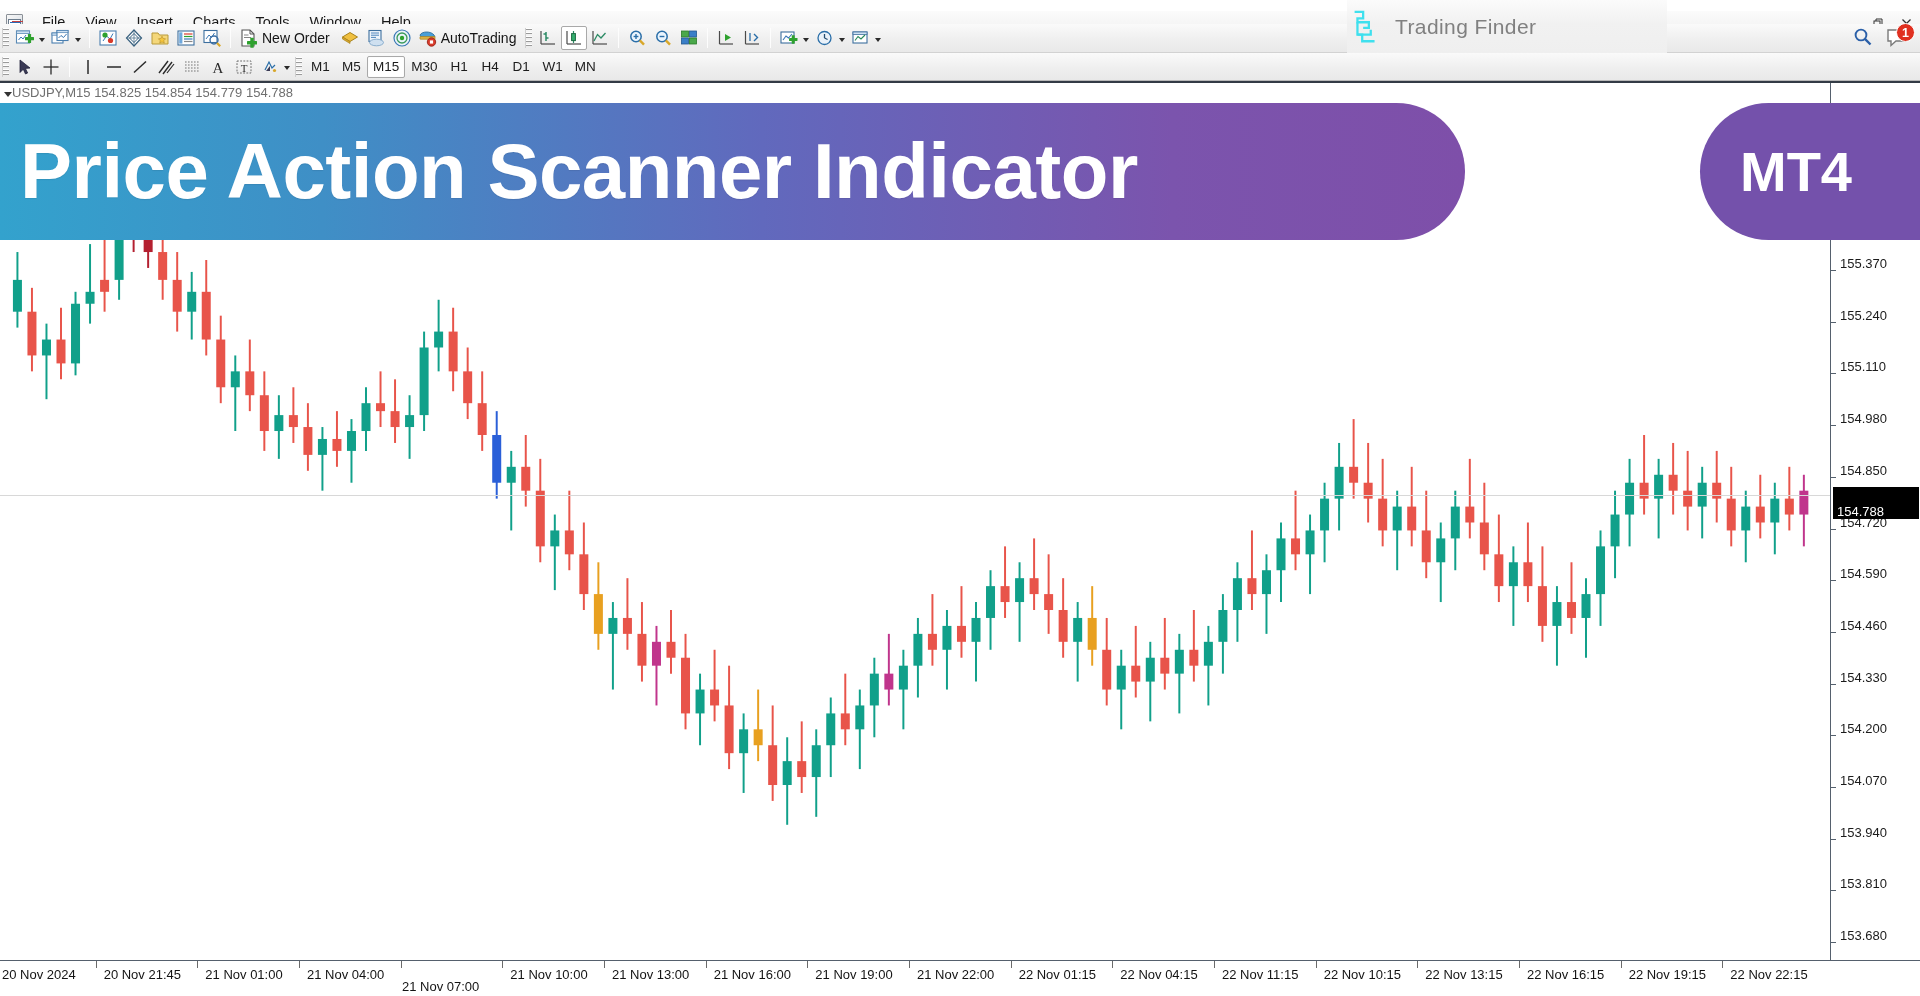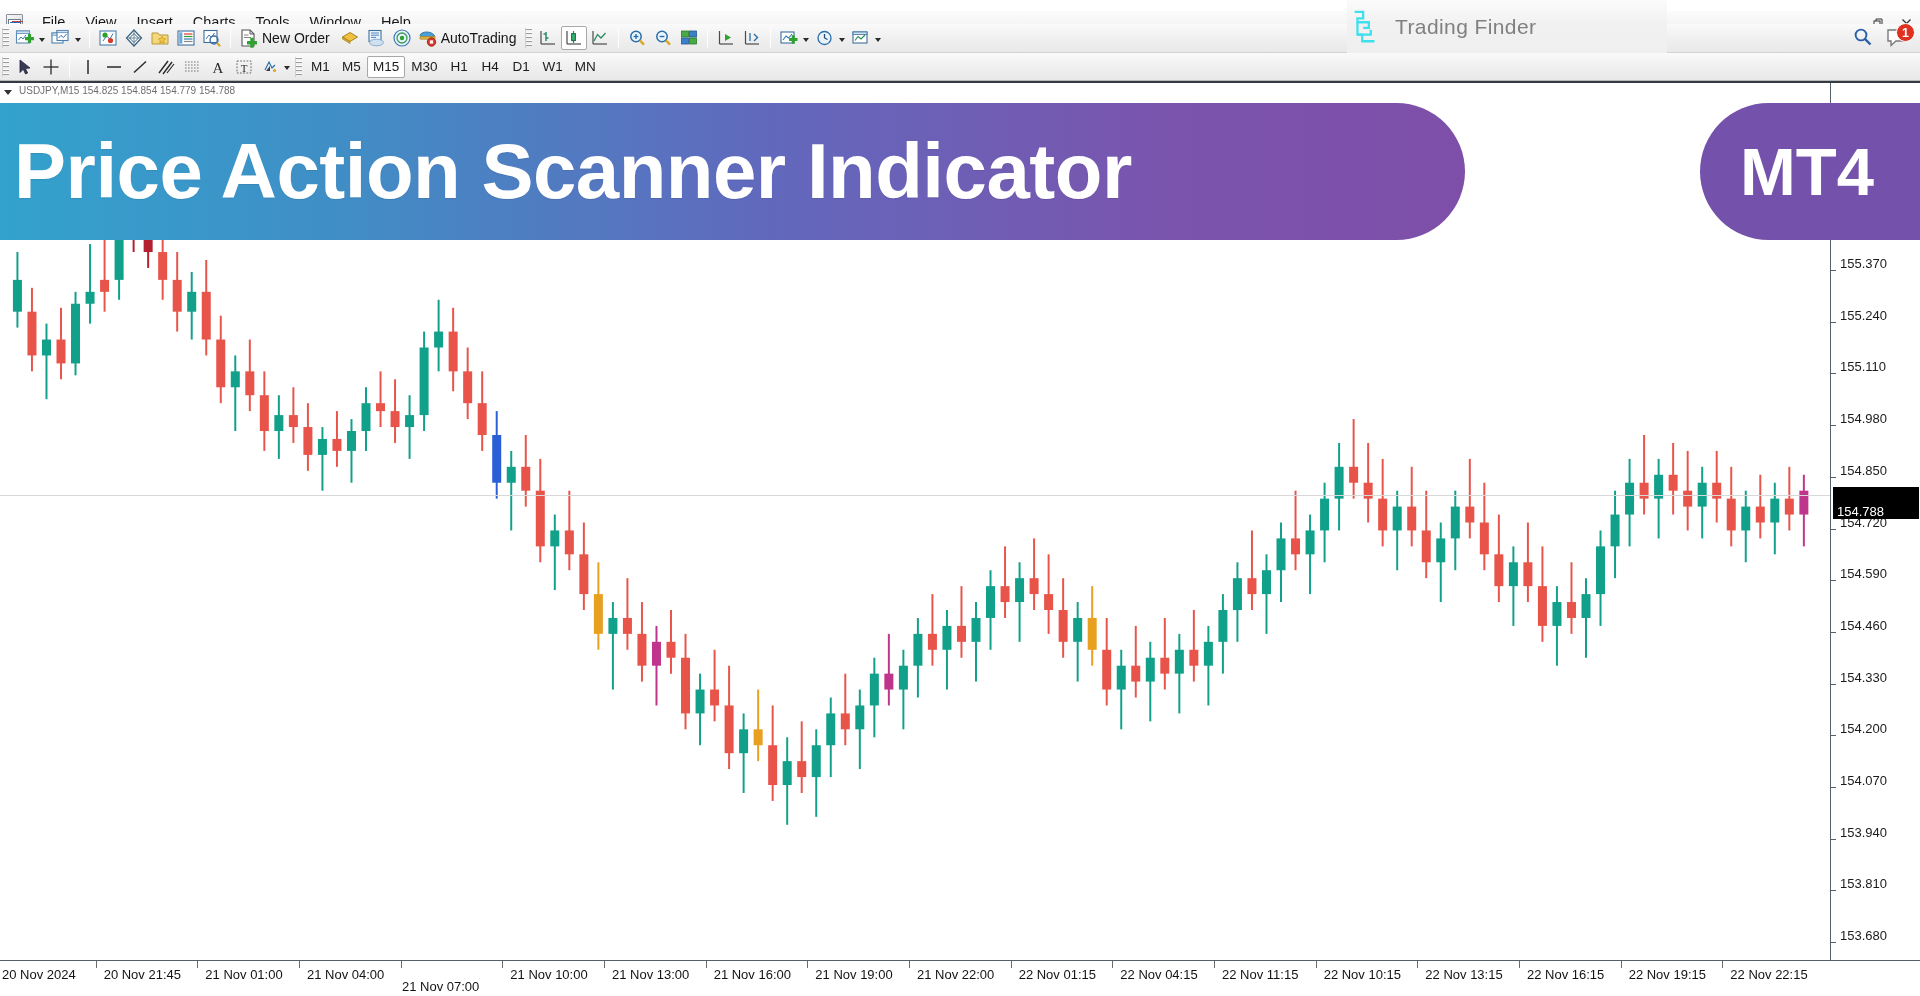--- a/index.html
+++ b/index.html
@@ -123,22 +123,22 @@
     border: 1.5px solid #fff;
   }
 
   
   .chart-window {
     position: absolute; top: 81px; left: 0; width: 1920px; height: 915px;
     background: #ffffff; border-top: 2px solid #333b45;
   }
   .chart-symbol {
     position: absolute; top: 2px; left: 4px; z-index: 6;
-    font-size: 10px; color: #6f6f6f; white-space: nowrap;
-    display: flex; align-items: center; gap: 7px;
+    font-size: 13px; color: #6f6f6f; white-space: nowrap;
+    display: flex; align-items: center; gap: 0;
   }
   .sym-caret {
     width:0;height:0;border-left:4px solid transparent;border-right:4px solid transparent;
     border-top:5px solid #333; margin-top:3px;
   }
   .chart-plot {
     position: absolute; top: 0; left: 0; right: 90px; bottom: 36px;
     overflow: hidden; background: #fff;
   }
   .price-axis {
@@ -175,33 +175,33 @@
   
   .promo {
     position: absolute; top: 103px; left: 0; z-index: 20;
     width: 1465px; height: 137px;
     background: linear-gradient(to right, #33a2cd 0%, #3f8fc6 22%, #6169bd 52%, #7b54ad 80%, #7e4fa9 100%);
     border-radius: 0 90px 90px 0;
     display: flex; align-items: center;
   }
   .promo-title {
     color: #fff; font-size: 78px; font-weight: bold;
-    letter-spacing: -0.5px; margin-left: 14px;
+    letter-spacing: -0.5px; margin-left: 20px;
     font-family: "Liberation Sans", sans-serif;
     text-shadow: 0 1px 1px rgba(0,0,0,.08);
     white-space: nowrap;
   }
   .promo-tag {
     position: absolute; top: 103px; left: 1700px; z-index: 20;
     width: 290px; height: 137px;
     background: #7451ab; border-radius: 90px 0 0 90px;
     display: flex; align-items: center; padding-left: 40px;
   }
   .promo-tag-text {
-    color: #fff; font-size: 67px; font-weight: bold; white-space: nowrap;
+    color: #fff; font-size: 56px; font-weight: bold; white-space: nowrap;
   }
 </style>
 </head>
 <body>
 
 <div id="app">
 
   <div class="menubar">
     <div class="mt4-logo">
       <div class="box"></div>

